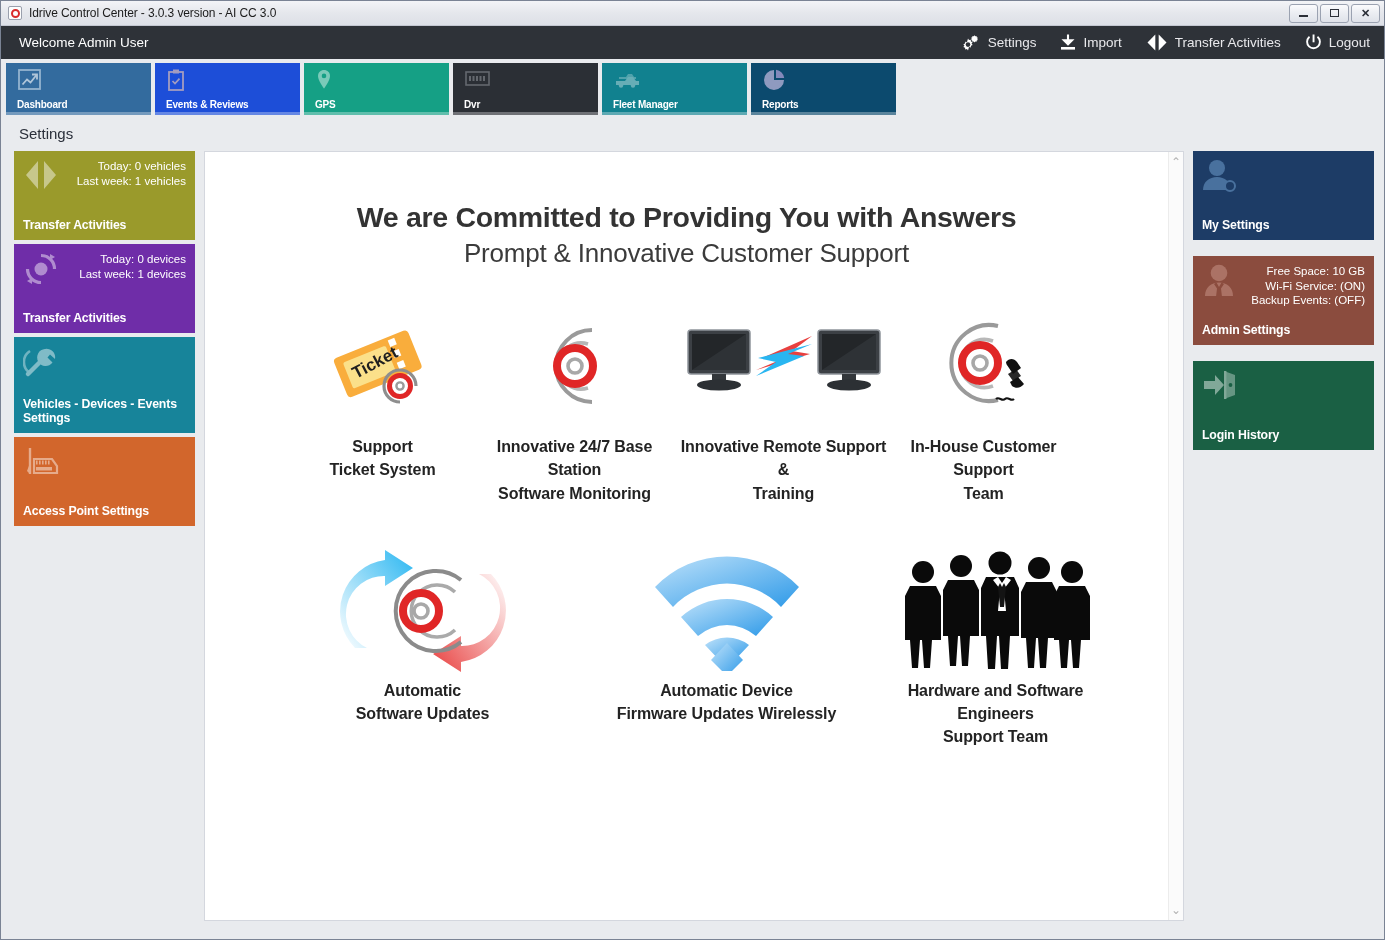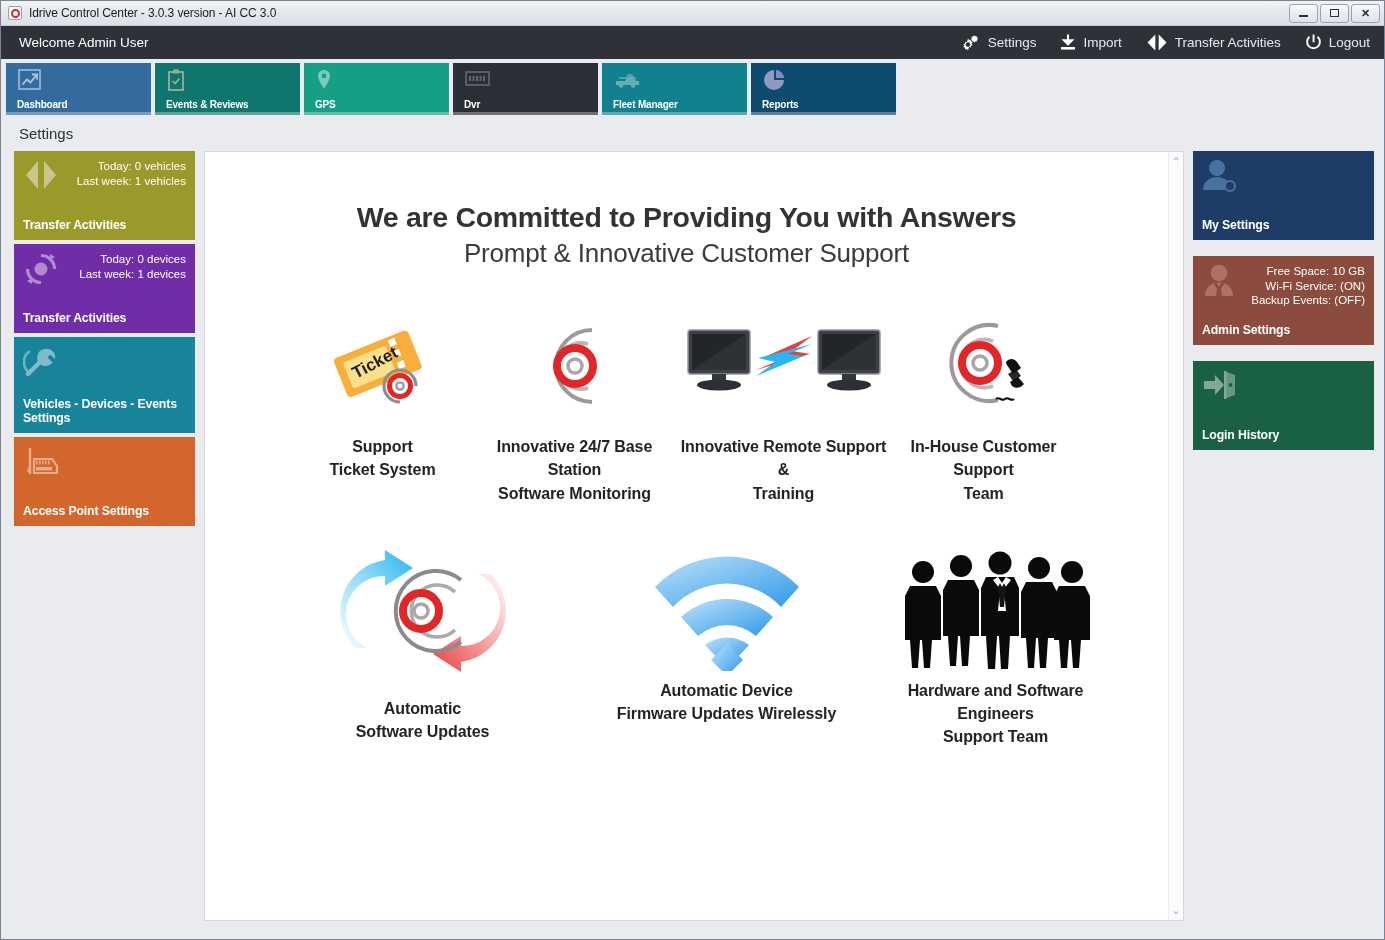--- a/index.html
+++ b/index.html
@@ -237,21 +237,21 @@
         <svg width="24" height="22" viewBox="0 0 24 22">
           <rect x="1" y="1" width="21" height="19" fill="none" stroke="#cfe0ee" stroke-width="1.8"></rect>
           <path d="M4.5 15.5l4.5-5 3.5 3 6-7.5" stroke="#ffffff" stroke-width="1.8" fill="none"></path>
           <path d="M14 5.5h5v5" stroke="#ffffff" stroke-width="1.8" fill="none"></path>
         </svg>
       </span>
       <span class="nt-label">Dashboard</span>
       <span class="nt-underline"></span>
     </div>
 
-    <div class="nav-tab" style="background:#0f766e;">
+    <div class="nav-tab" style="background:#1d4ed8;">
       <span class="nt-icon">
         <svg width="18" height="22" viewBox="0 0 18 22">
           <rect x="2" y="3" width="14" height="18" fill="none" stroke="#f6cdb2" stroke-width="1.8"></rect>
           <rect x="6" y="0.5" width="6" height="4" fill="#f6cdb2"></rect>
           <path d="M5.5 12l2.5 2.6 4.5-5" stroke="#f6cdb2" stroke-width="1.7" fill="none"></path>
         </svg>
       </span>
       <span class="nt-label">Events &amp; Reviews</span>
       <span class="nt-underline"></span>
     </div>
@@ -507,21 +507,21 @@
                     </linearGradient>
                   </defs>
                   <path d="M22 100 A52 52 0 0 1 52 12 L52 2 L80 20 L52 38 L52 28 A38 38 0 0 0 34 100z" fill="url(#gblue)"></path>
                   <path d="M158 26 A52 52 0 0 1 128 114 L128 124 L100 106 L128 88 L128 98 A38 38 0 0 0 146 26z" fill="url(#gred)"></path>
                   <path d="M128 32A40 40 0 1 0 128 94" stroke="#8b8b8b" stroke-width="4" fill="none"></path>
                   <path d="M122 44A26 26 0 1 0 122 82" stroke="#aaaaaa" stroke-width="3.6" fill="none"></path>
                   <circle cx="88" cy="63" r="18" fill="none" stroke="#e02626" stroke-width="8"></circle>
                   <circle cx="88" cy="63" r="7" fill="none" stroke="#a8a8a8" stroke-width="3.6"></circle>
                 </svg>
               </div>
-              <div class="cap" style="margin-top:22px;">
+              <div class="cap" style="margin-top:4px;">
                 <div>Automatic</div>
                 <div>Software Updates</div>
               </div>
             </div>
 
             <div class="feature" style="width:308px;">
               <div class="fig" style="height:128px;">
                 <svg width="156" height="120" viewBox="0 0 156 120">
                   <defs>
                     <linearGradient id="w1" x1="0" y1="0" x2="1" y2="1">

